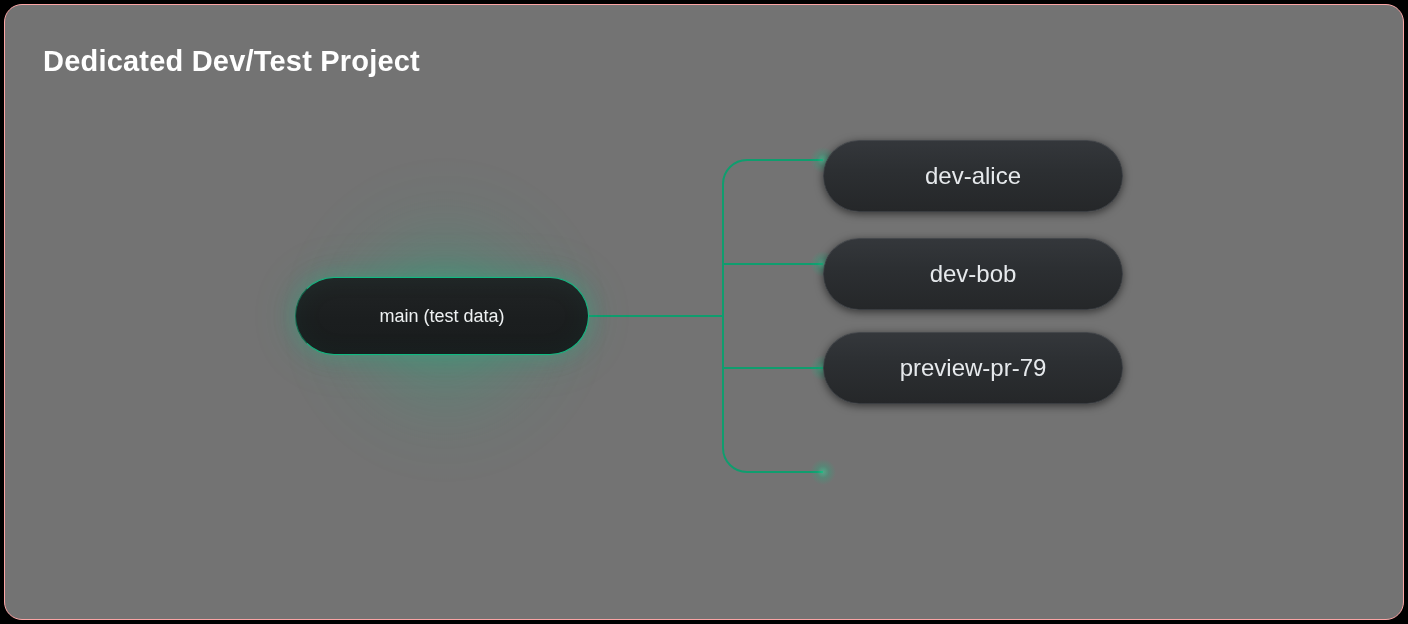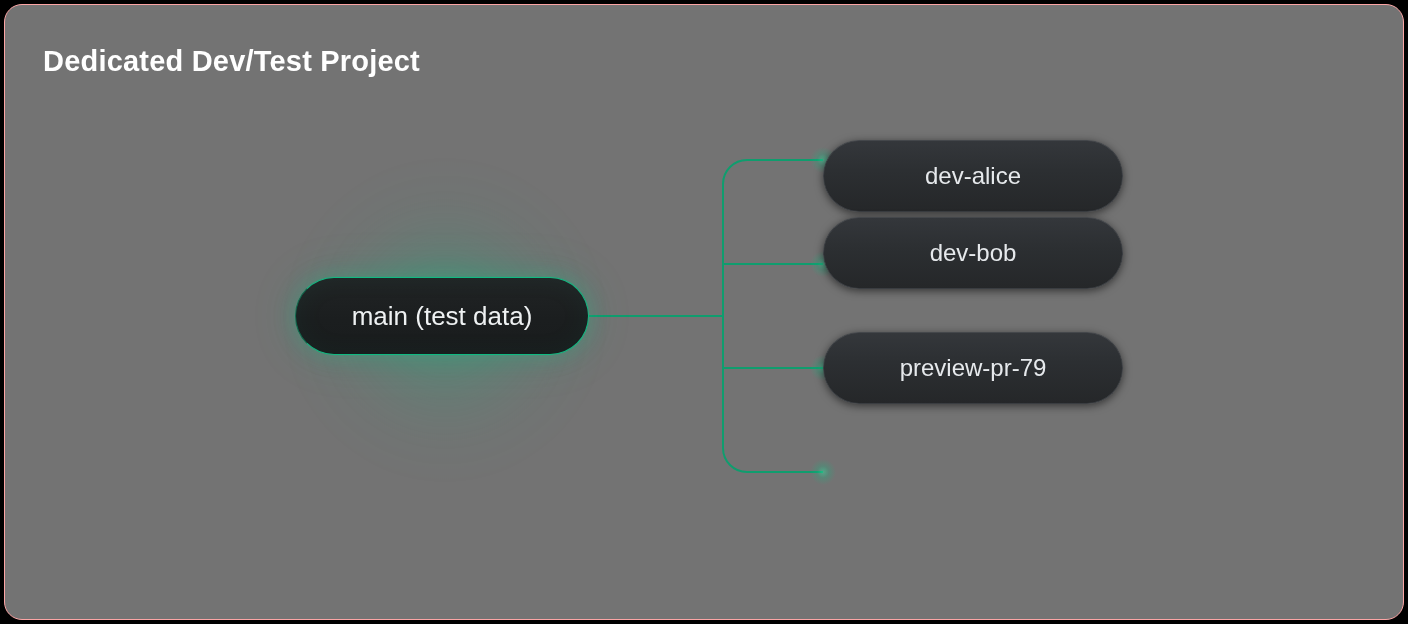--- a/index.html
+++ b/index.html
@@ -90,21 +90,21 @@
   .node-label {
     line-height: 1;
   }
 
   
   #node-root {
     left: 290px;
     top: 272px;
     width: 294px;
     height: 78px;
-    font-size: 26px;
+    font-size: 18px;
     background: linear-gradient(180deg, #212425 0%, #1b1e1f 55%, #191c1d 100%);
     border: 1.6px solid #10b981;
     border-left-color: #0d6b4d;
     box-shadow:
       0 0 0 1px rgba(16,185,129,0.10),
       0 0 22px rgba(16,185,129,0.30),
       0 0 48px rgba(16,185,129,0.16),
       inset 0 0 28px rgba(16,185,129,0.05);
     color: #eef1f2;
   }
@@ -115,21 +115,21 @@
     width: 300px;
     height: 72px;
     font-size: 24px;
     background: linear-gradient(180deg, #34373b 0%, #2c2f32 42%, #252729 100%);
     border: 1px solid #3a3d41;
     border-top-color: #44474b;
     box-shadow: 0 2px 8px rgba(0,0,0,0.55);
     color: #e6e9ec;
   }
   #node-child-0 { top: 119px; margin-top: 16px; }
-  #node-child-1 { top: 212px; text-align: right; }
+  #node-child-1 { top: 233px; text-align: right; }
   #node-child-2 { top: 327px; }
   #node-child-3 { top: 431px; }
 
   
   .edge-spark {
     position: absolute;
     width: 26px;
     height: 26px;
     margin-left: -13px;
     margin-top: -13px;

